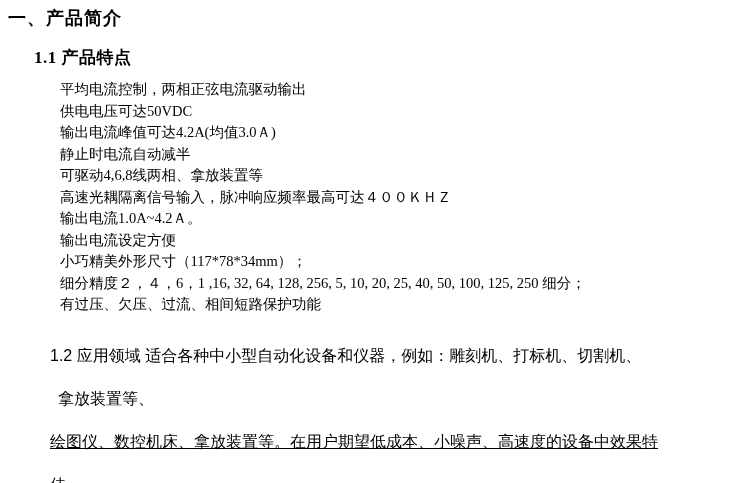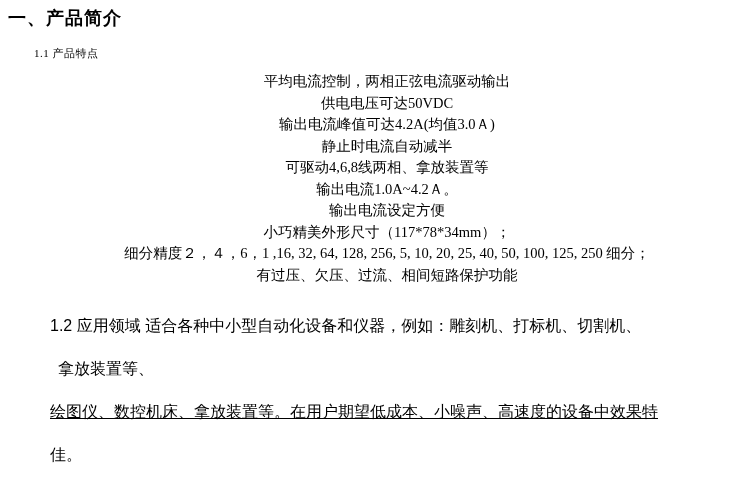--- a/index.html
+++ b/index.html
@@ -23,30 +23,29 @@
   }
   .h1 {
     font-family: "Liberation Serif", "DejaVu Serif", serif;
     font-size: 18px;
     font-weight: bold;
     margin: 6px 0 0 8px;
     letter-spacing: 1px;
   }
   .h2 {
     font-family: "Liberation Serif", "DejaVu Serif", serif;
-    font-size: 11px;
-    font-weight: normal;
+    font-size: 17px;
+    font-weight: bold;
     margin: 16px 0 0 34px;
     letter-spacing: 0.5px;
   }
   .feature-list {
     margin: 10px 18px 0 60px;
     padding: 0;
     list-style: none;
-    text-align: center;
   }
   .feature-list li {
     font-size: 14.5px;
     line-height: 21.5px;
     white-space: nowrap;
   }
   .sec2 {
     margin: 26px 0 0 34px;
   }
   .sec2 p {
@@ -74,20 +73,21 @@
   <div class="h1">一、产品简介</div>
 
   <div class="h2">1.1  产品特点</div>
 
   <ul class="feature-list">
     <li>平均电流控制，两相正弦电流驱动输出</li>
     <li>供电电压可达50VDC</li>
     <li>输出电流峰值可达4.2A(均值3.0Ａ)</li>
     <li>静止时电流自动减半</li>
     <li>可驱动4,6,8线两相、拿放装置等</li>
+    <li>高速光耦隔离信号输入，脉冲响应频率最高可达４００ＫＨＺ</li>
     <li>输出电流1.0A~4.2Ａ。</li>
     <li>输出电流设定方便</li>
     <li>小巧精美外形尺寸（117*78*34mm）；</li>
     <li>细分精度２，４，6，1 ,16, 32, 64, 128, 256, 5, 10, 20, 25, 40, 50, 100, 125, 250  细分；</li>
     <li>有过压、欠压、过流、相间短路保护功能</li>
   </ul>
 
   <div class="sec2">
     <p class="first">1.2  应用领域  适合各种中小型自动化设备和仪器，例如：雕刻机、打标机、切割机、</p>
     <p class="indent2">拿放装置等、</p>

